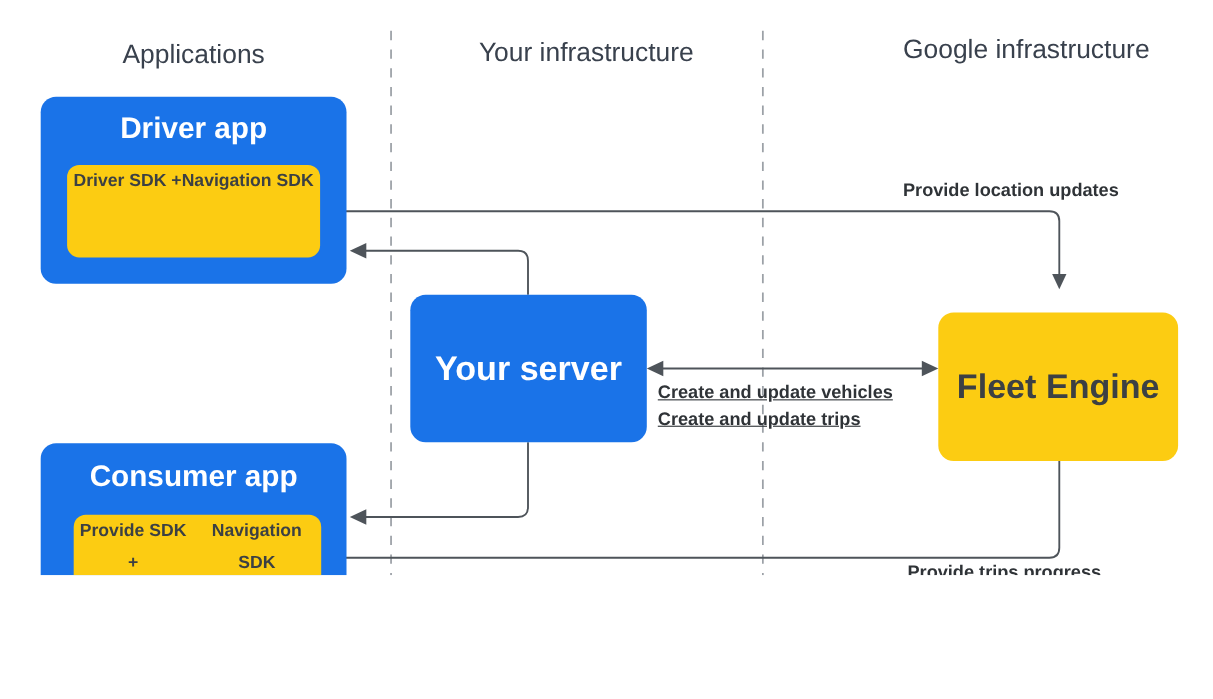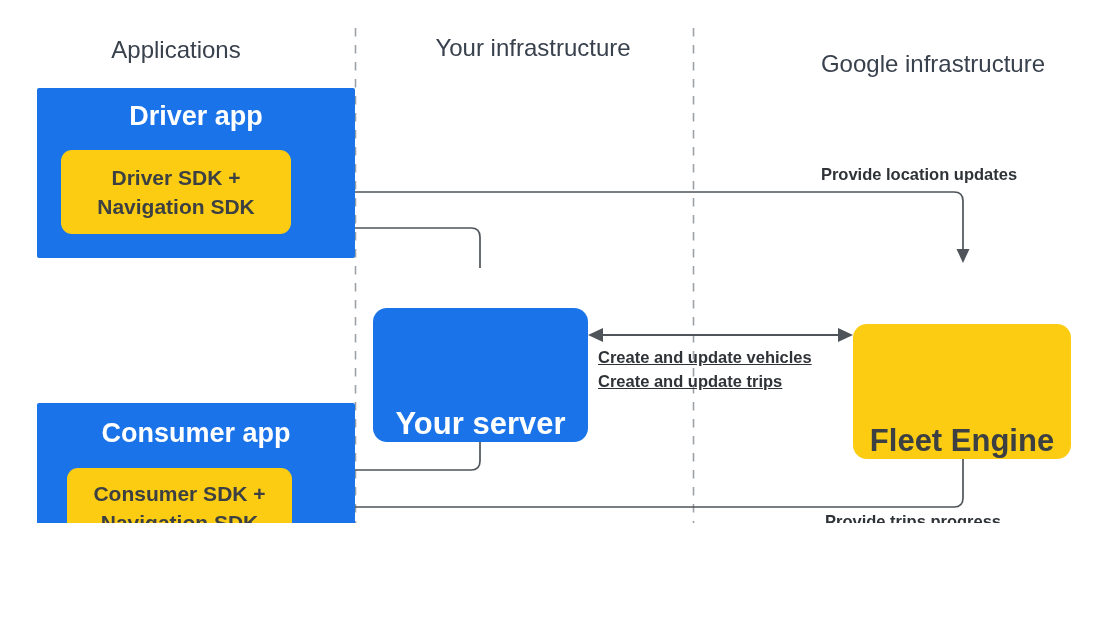--- a/index.html
+++ b/index.html
@@ -32,55 +32,53 @@
     position:absolute;
     transform:translate(-50%,-50%);
     font-size:24px;
     font-weight:400;
     color:var(--heading-text);
     white-space:nowrap;
   }
   .app-box{
     position:absolute;
     background:var(--blue);
-    border-radius:2px;
-    padding-left:40px;
+    border-radius:14px;
   }
   .app-title{
     position:absolute;
     left:0;right:0;
     text-align:center;
     color:var(--white-text);
     font-weight:bold;
     font-size:27px;
     white-space:nowrap;
   }
   .sdk-box{
     position:absolute;
     background:var(--yellow);
     border-radius:11px;
     color:var(--dark-text);
     font-weight:bold;
-    font-size:21px;
+    font-size:16px;
     line-height:29px;
     text-align:center;
     display:flex;
-    flex-direction:column;
+    flex-direction:row;
     justify-content:center;
   }
   .big-node{
     position:absolute;
     border-radius:14px;
     display:flex;
-    align-items:flex-end;
+    align-items:center;
     justify-content:center;
     font-weight:bold;
     font-size:31px;
     white-space:nowrap;
-    margin-top:40px;
   }
   .big-node.blue{background:var(--blue);color:var(--white-text);}
   .big-node.yellow{background:var(--yellow);color:var(--dark-text);}
   .edge-label{
     position:absolute;
     font-weight:bold;
     font-size:16.5px;
     color:var(--label-text);
     white-space:nowrap;
   }
@@ -109,34 +107,34 @@
 
     <path class="connector" d="M480,402 L480,461 Q480,470 471,470 L332,470"></path>
     <polygon class="arrowhead" points="318,470 333,463 333,477"></polygon>
 
     <path class="connector" d="M963,402 L963,498 Q963,507 954,507 L307,507"></path>
     <polygon class="arrowhead" points="293,507 308,500 308,514"></polygon>
   </svg>
 
   <div class="col-header" style="left:176px;top:50px;">Applications</div>
   <div class="col-header" style="left:533px;top:48px;">Your infrastructure</div>
-  <div class="col-header" style="left:933px;top:64px;text-align:center;">Google infrastructure</div>
+  <div class="col-header" style="left:933px;top:46px;text-align:center;">Google infrastructure</div>
 
   <div class="app-box" style="left:37px;top:88px;width:278px;height:170px;">
     <div class="app-title" style="top:13px;">Driver app</div>
     <div class="sdk-box" style="left:24px;top:62px;width:230px;height:84px;">
       <span>Driver SDK +</span>
       <span>Navigation SDK</span>
     </div>
   </div>
 
   <div class="app-box" style="left:37px;top:403px;width:278px;height:163px;">
     <div class="app-title" style="top:15px;">Consumer app</div>
     <div class="sdk-box" style="left:30px;top:65px;width:225px;height:80px;">
-      <span>Consumer SDK +</span>
+      <span>Provide SDK +</span>
       <span>Navigation SDK</span>
     </div>
   </div>
 
   <div class="big-node blue" style="left:373px;top:268px;width:215px;height:134px;">
     <span>Your server</span>
   </div>
 
   <div class="big-node yellow" style="left:853px;top:284px;width:218px;height:135px;">
     <span>Fleet Engine</span>

